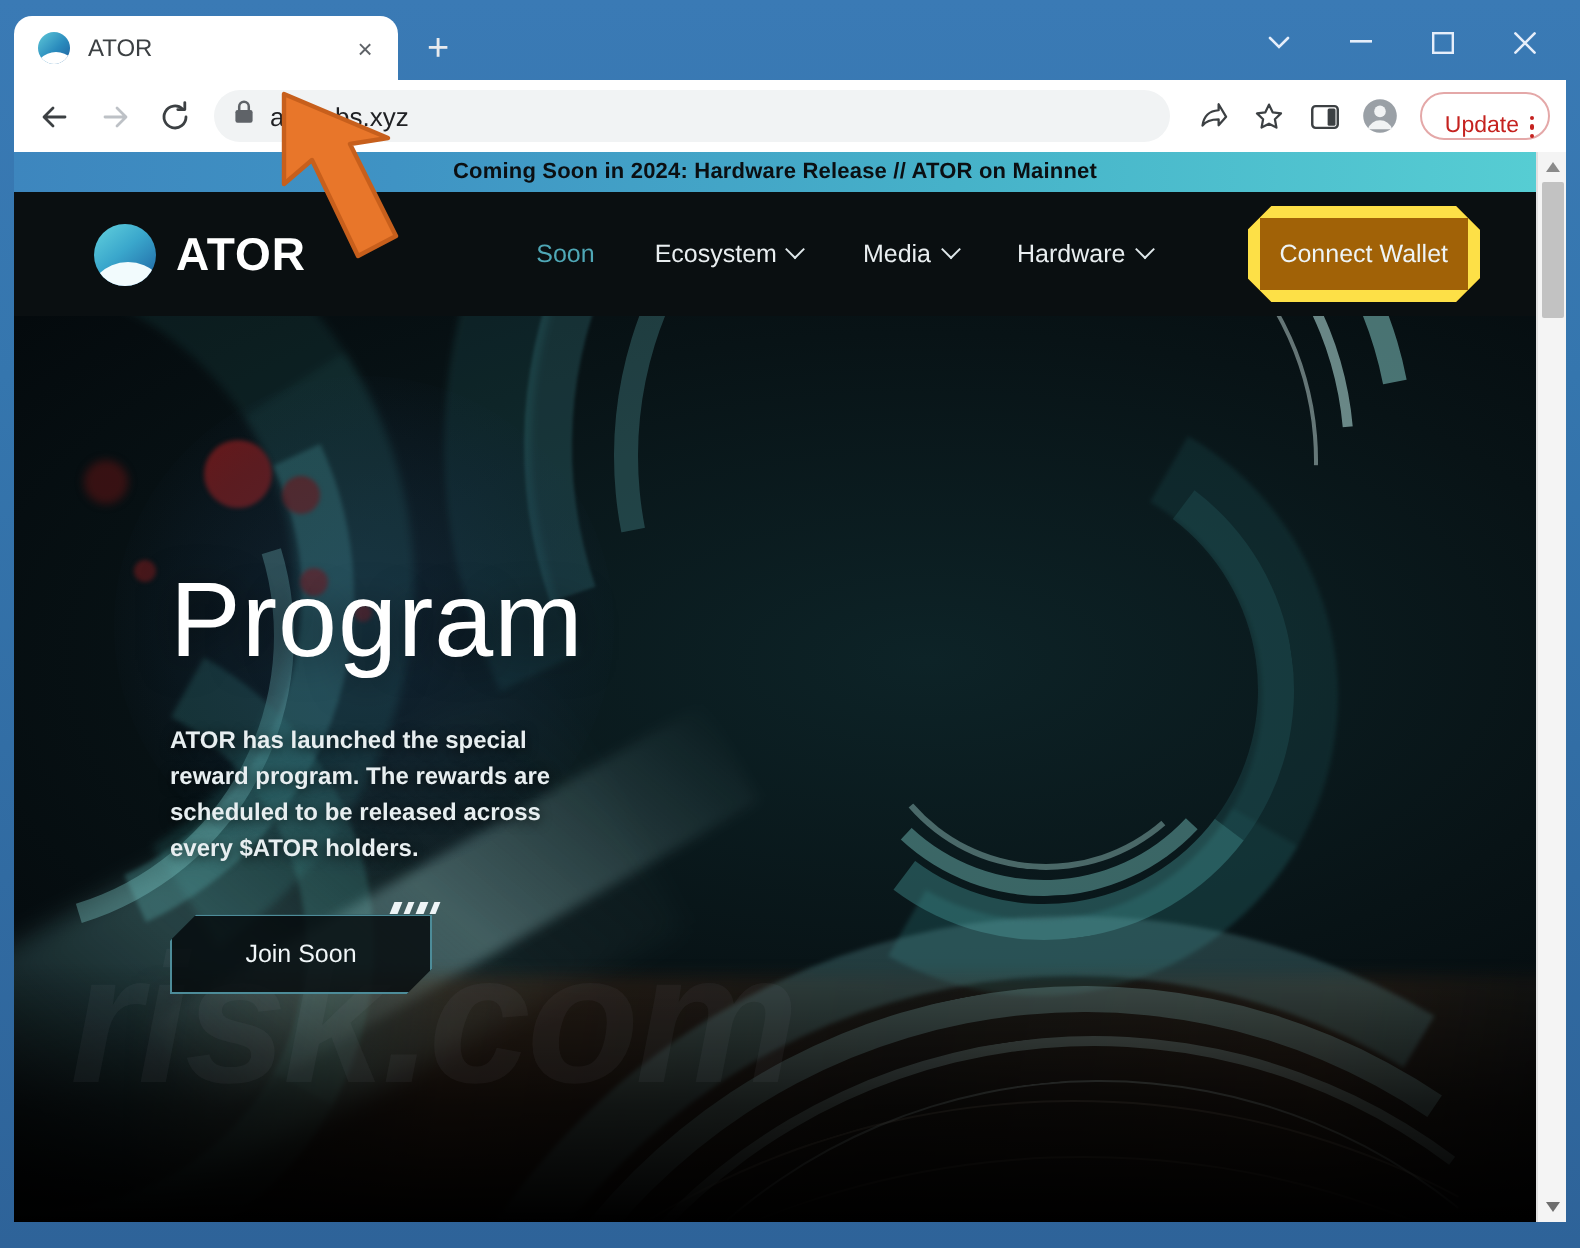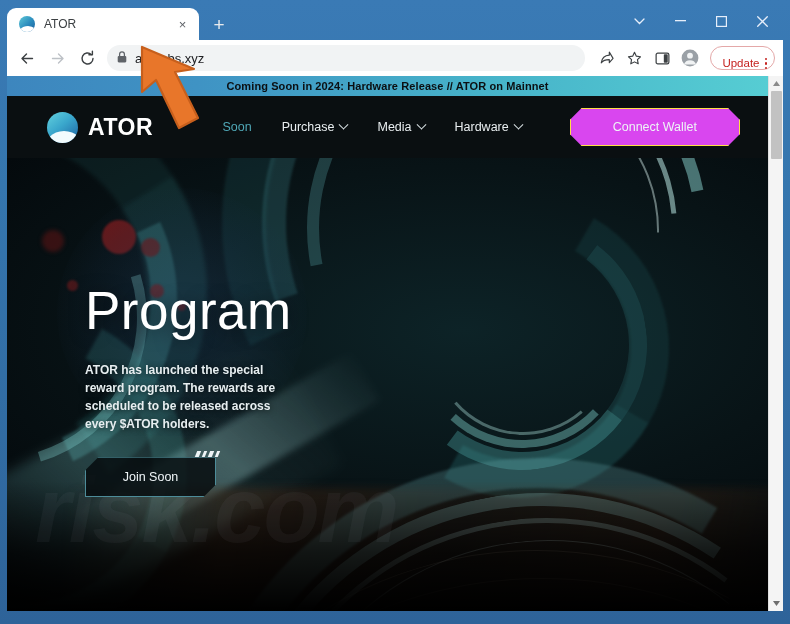--- a/index.html
+++ b/index.html
@@ -265,25 +265,25 @@
   .chev {
     display: inline-block;
     width: 7px; height: 7px;
     border-right: 1.6px solid #dfe7ea;
     border-bottom: 1.6px solid #dfe7ea;
     transform: rotate(45deg) translate(-2px,-2px);
   }
 
   .wallet-btn {
     margin-left: 18px;
-    padding: 11px 42px;
+    padding: 11px 10px;
     font-size: 12.5px;
     color: #eef4f6;
-    background: #d946ef;
-    border: 1px solid #fde047;
+    background: #a16207;
+    border: 6px solid #fde047;
     clip-path: polygon(12px 0, calc(100% - 12px) 0, 100% 12px, 100% calc(100% - 12px), calc(100% - 12px) 100%, 12px 100%, 0 calc(100% - 12px), 0 12px);
     cursor: pointer;
     white-space: nowrap;
   }
 
   
   .hero {
     position: absolute;
     left: 0; right: 0; top: 82px; bottom: 0;
     background: #04070a;
@@ -508,21 +508,21 @@
         <div class="brand">
           <span class="brand-mark"></span>
           <span class="brand-name">ATOR</span>
         </div>
 
         <div class="site-nav">
           <div class="nav-item active">
             <span>Soon</span>
           </div>
           <div class="nav-item">
-            <span>Purchase</span>
+            <span>Ecosystem</span>
             <span class="chev"></span>
           </div>
           <div class="nav-item">
             <span>Media</span>
             <span class="chev"></span>
           </div>
           <div class="nav-item">
             <span>Hardware</span>
             <span class="chev"></span>
           </div>

